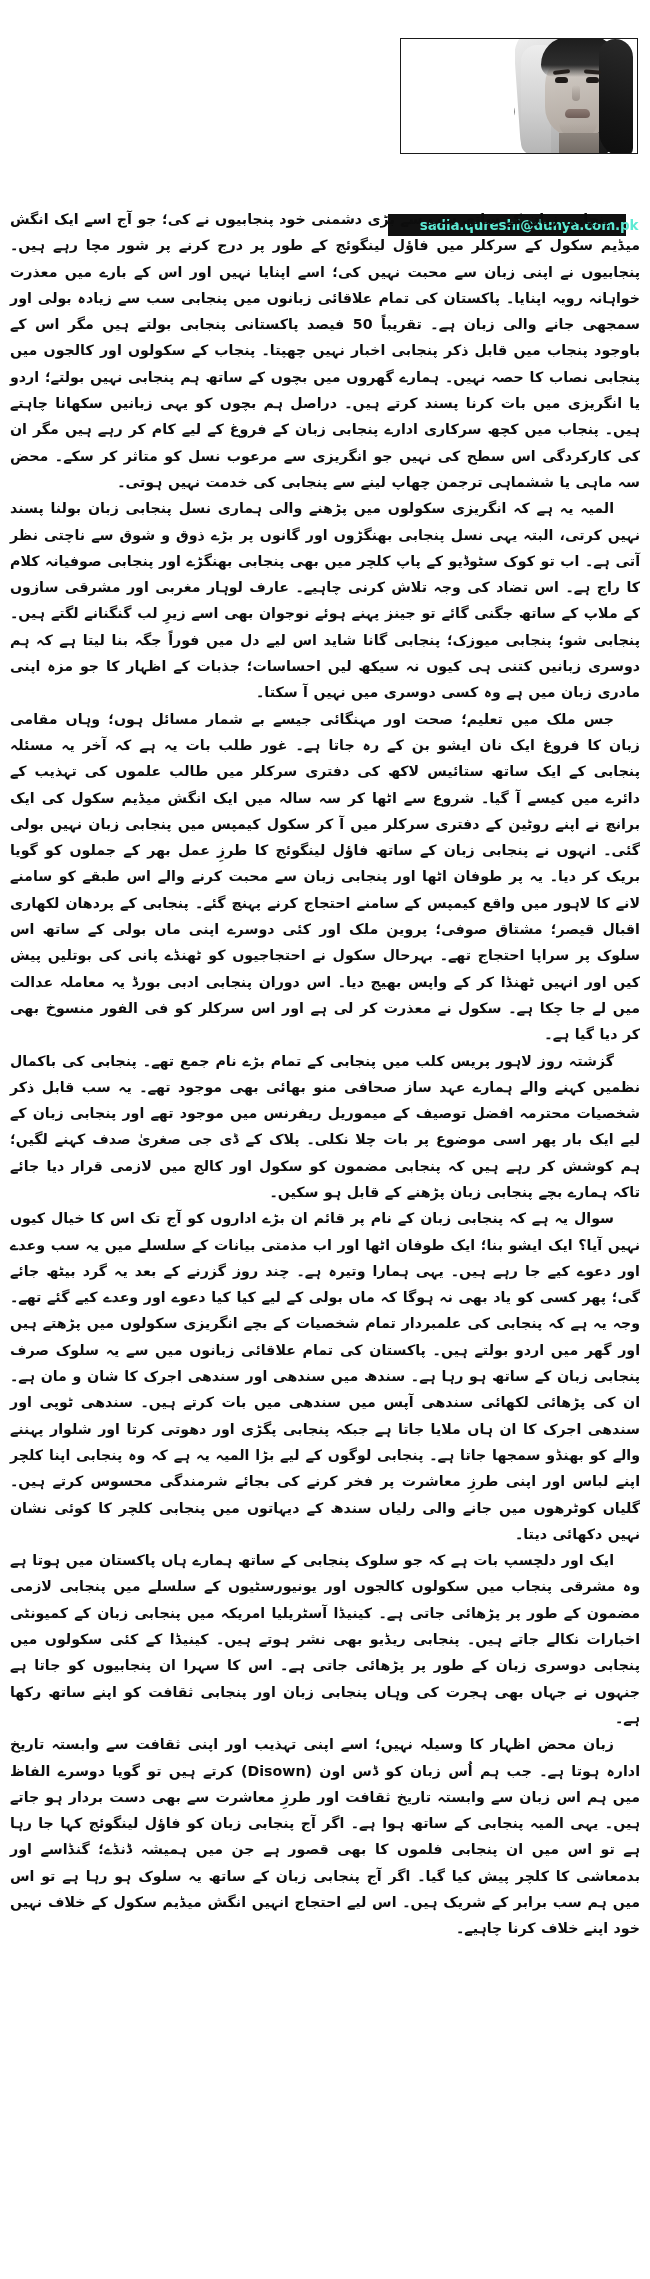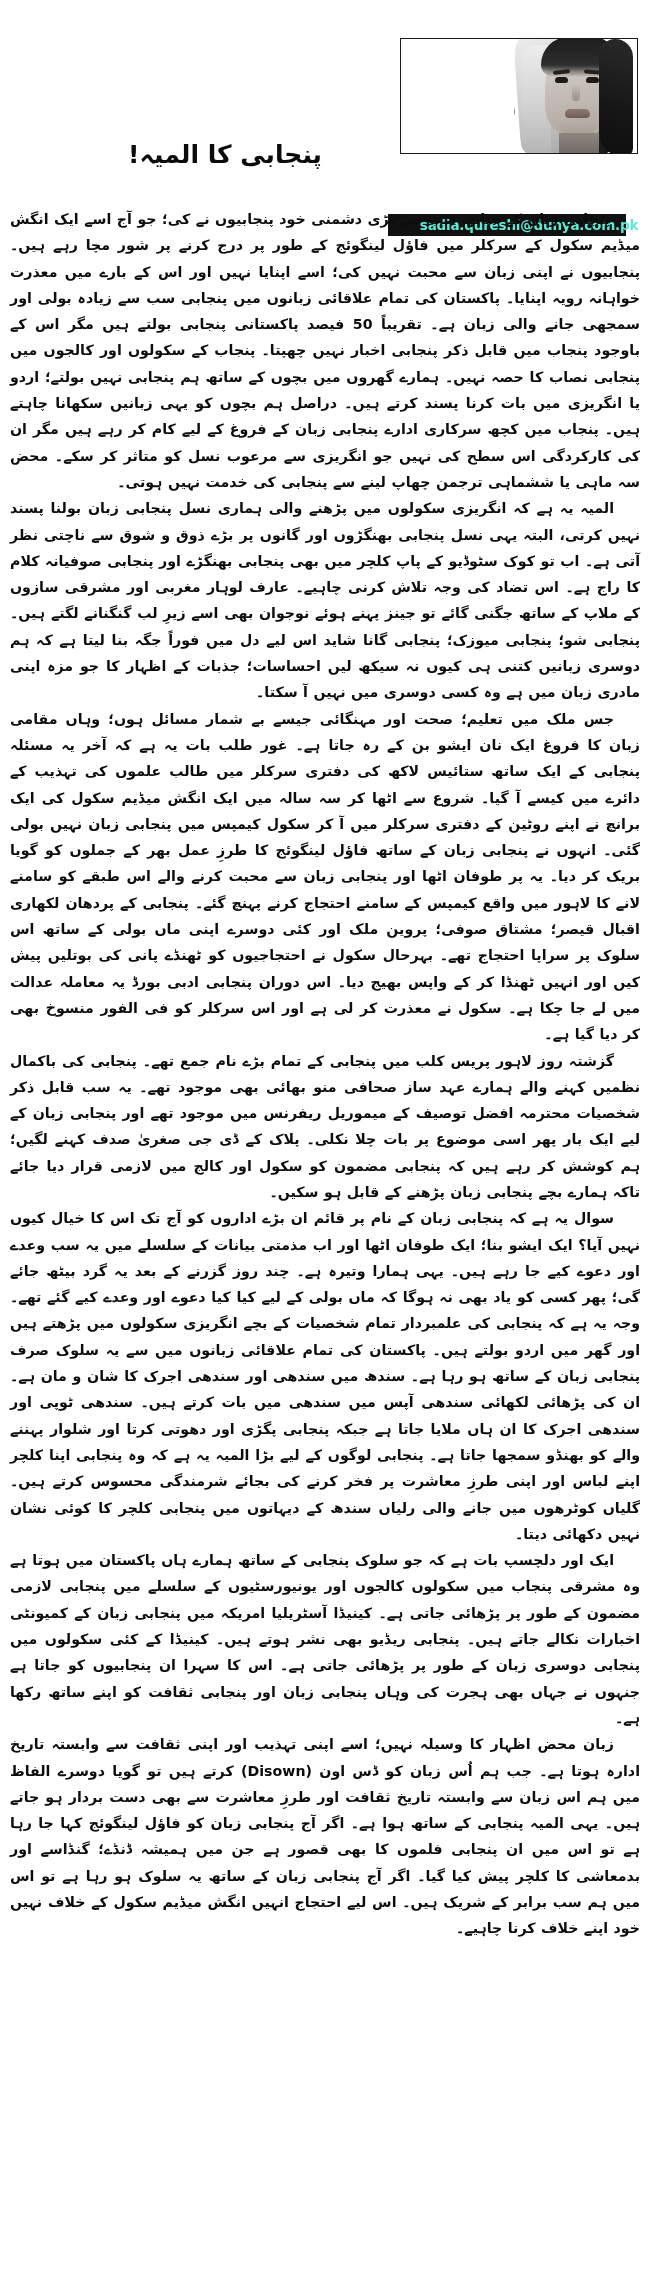--- a/index.html
+++ b/index.html
@@ -315,21 +315,20 @@
         <div class="p-neck"></div>
       </div>
 
     </div>
 
     <div class="email-bar">
       <span>sadia.qureshi@dunya.com.pk</span>
     </div>
   </div>
 
-  <div class="headline">پنجابی کا المیہ!</div>
 
   <div class="article-body">
     <p class="first">پنجابی زبان کے ساتھ سب سے بڑی دشمنی خود پنجابیوں نے کی؛ جو آج اسے ایک انگش میڈیم سکول کے سرکلر میں فاؤل لینگوئج کے طور پر درج کرنے پر شور مچا رہے ہیں۔ پنجابیوں نے اپنی زبان سے محبت نہیں کی؛ اسے اپنایا نہیں اور اس کے بارے میں معذرت خواہانہ رویہ اپنایا۔ پاکستان کی تمام علاقائی زبانوں میں پنجابی سب سے زیادہ بولی اور سمجھی جانے والی زبان ہے۔ تقریباً 50 فیصد پاکستانی پنجابی بولتے ہیں مگر اس کے باوجود پنجاب میں قابل ذکر پنجابی اخبار نہیں چھپتا۔ پنجاب کے سکولوں اور کالجوں میں پنجابی نصاب کا حصہ نہیں۔ ہمارے گھروں میں بچوں کے ساتھ ہم پنجابی نہیں بولتے؛ اردو یا انگریزی میں بات کرنا پسند کرتے ہیں۔ دراصل ہم بچوں کو یہی زبانیں سکھانا چاہتے ہیں۔ پنجاب میں کچھ سرکاری ادارے پنجابی زبان کے فروغ کے لیے کام کر رہے ہیں مگر ان کی کارکردگی اس سطح کی نہیں جو انگریزی سے مرعوب نسل کو متاثر کر سکے۔ محض سہ ماہی یا ششماہی ترجمن چھاپ لینے سے پنجابی کی خدمت نہیں ہوتی۔</p>
     <p>المیہ یہ ہے کہ انگریزی سکولوں میں پڑھنے والی ہماری نسل پنجابی زبان بولنا پسند نہیں کرتی، البتہ یہی نسل پنجابی بھنگڑوں اور گانوں پر بڑے ذوق و شوق سے ناچتی نظر آتی ہے۔ اب تو کوک سٹوڈیو کے پاپ کلچر میں بھی پنجابی بھنگڑے اور پنجابی صوفیانہ کلام کا راج ہے۔ اس تضاد کی وجہ تلاش کرنی چاہیے۔ عارف لوہار مغربی اور مشرقی سازوں کے ملاپ کے ساتھ جگنی گائے تو جینز پہنے ہوئے نوجوان بھی اسے زیرِ لب گنگنانے لگتے ہیں۔ پنجابی شو؛ پنجابی میوزک؛ پنجابی گانا شاید اس لیے دل میں فوراً جگہ بنا لیتا ہے کہ ہم دوسری زبانیں کتنی ہی کیوں نہ سیکھ لیں احساسات؛ جذبات کے اظہار کا جو مزہ اپنی مادری زبان میں ہے وہ کسی دوسری میں نہیں آ سکتا۔</p>
     <p>جس ملک میں تعلیم؛ صحت اور مہنگائی جیسے بے شمار مسائل ہوں؛ وہاں مقامی زبان کا فروغ ایک نان ایشو بن کے رہ جاتا ہے۔ غور طلب بات یہ ہے کہ آخر یہ مسئلہ پنجابی کے ایک ساتھ ستائیس لاکھ کی دفتری سرکلر میں طالب علموں کی تہذیب کے دائرے میں کیسے آ گیا۔ شروع سے اٹھا کر سہ سالہ میں ایک انگش میڈیم سکول کی ایک برانچ نے اپنے روٹین کے دفتری سرکلر میں آ کر سکول کیمپس میں پنجابی زبان نہیں بولی گئی۔ انہوں نے پنجابی زبان کے ساتھ فاؤل لینگوئج کا طرزِ عمل بھر کے جملوں کو گویا بریک کر دیا۔ یہ پر طوفان اٹھا اور پنجابی زبان سے محبت کرنے والے اس طبقے کو سامنے لانے کا لاہور میں واقع کیمپس کے سامنے احتجاج کرنے پہنچ گئے۔ پنجابی کے پردھان لکھاری اقبال قیصر؛ مشتاق صوفی؛ پروین ملک اور کئی دوسرے اپنی ماں بولی کے ساتھ اس سلوک پر سراپا احتجاج تھے۔ بہرحال سکول نے احتجاجیوں کو ٹھنڈے پانی کی بوتلیں پیش کیں اور انہیں ٹھنڈا کر کے واپس بھیج دیا۔ اس دوران پنجابی ادبی بورڈ یہ معاملہ عدالت میں لے جا چکا ہے۔ سکول نے معذرت کر لی ہے اور اس سرکلر کو فی الفور منسوخ بھی کر دیا گیا ہے۔</p>
     <p>گزشتہ روز لاہور پریس کلب میں پنجابی کے تمام بڑے نام جمع تھے۔ پنجابی کی باکمال نظمیں کہنے والے ہمارے عہد ساز صحافی منو بھائی بھی موجود تھے۔ یہ سب قابل ذکر شخصیات محترمہ افضل توصیف کے میموریل ریفرنس میں موجود تھے اور پنجابی زبان کے لیے ایک بار پھر اسی موضوع پر بات چلا نکلی۔ پلاک کے ڈی جی صغریٰ صدف کہنے لگیں؛ ہم کوشش کر رہے ہیں کہ پنجابی مضمون کو سکول اور کالج میں لازمی قرار دیا جائے تاکہ ہمارے بچے پنجابی زبان پڑھنے کے قابل ہو سکیں۔</p>
     <p>سوال یہ ہے کہ پنجابی زبان کے نام پر قائم ان بڑے اداروں کو آج تک اس کا خیال کیوں نہیں آیا؟ ایک ایشو بنا؛ ایک طوفان اٹھا اور اب مذمتی بیانات کے سلسلے میں یہ سب وعدے اور دعوے کیے جا رہے ہیں۔ یہی ہمارا وتیرہ ہے۔ چند روز گزرنے کے بعد یہ گرد بیٹھ جائے گی؛ پھر کسی کو یاد بھی نہ ہوگا کہ ماں بولی کے لیے کیا کیا دعوے اور وعدے کیے گئے تھے۔ وجہ یہ ہے کہ پنجابی کی علمبردار تمام شخصیات کے بچے انگریزی سکولوں میں پڑھتے ہیں اور گھر میں اردو بولتے ہیں۔ پاکستان کی تمام علاقائی زبانوں میں سے یہ سلوک صرف پنجابی زبان کے ساتھ ہو رہا ہے۔ سندھ میں سندھی اور سندھی اجرک کا شان و مان ہے۔ ان کی پڑھائی لکھائی سندھی آپس میں سندھی میں بات کرتے ہیں۔ سندھی ٹوپی اور سندھی اجرک کا ان ہاں ملایا جاتا ہے جبکہ پنجابی پگڑی اور دھوتی کرتا اور شلوار پہننے والے کو بھنڈو سمجھا جاتا ہے۔ پنجابی لوگوں کے لیے بڑا المیہ یہ ہے کہ وہ پنجابی اپنا کلچر اپنے لباس اور اپنی طرزِ معاشرت پر فخر کرنے کی بجائے شرمندگی محسوس کرتے ہیں۔ گلیاں کوٹرھوں میں جانے والی رلیاں سندھ کے دیہاتوں میں پنجابی کلچر کا کوئی نشان نہیں دکھائی دیتا۔</p>
     <p>ایک اور دلچسپ بات ہے کہ جو سلوک پنجابی کے ساتھ ہمارے ہاں پاکستان میں ہوتا ہے وہ مشرقی پنجاب میں سکولوں کالجوں اور یونیورسٹیوں کے سلسلے میں پنجابی لازمی مضمون کے طور پر پڑھائی جاتی ہے۔ کینیڈا آسٹریلیا امریکہ میں پنجابی زبان کے کمیونٹی اخبارات نکالے جاتے ہیں۔ پنجابی ریڈیو بھی نشر ہوتے ہیں۔ کینیڈا کے کئی سکولوں میں پنجابی دوسری زبان کے طور پر پڑھائی جاتی ہے۔ اس کا سہرا ان پنجابیوں کو جاتا ہے جنہوں نے جہاں بھی ہجرت کی وہاں پنجابی زبان اور پنجابی ثقافت کو اپنے ساتھ رکھا ہے۔</p>
     <p>زبان محض اظہار کا وسیلہ نہیں؛ اسے اپنی تہذیب اور اپنی ثقافت سے وابستہ تاریخ ادارہ ہوتا ہے۔ جب ہم اُس زبان کو ڈس اون (Disown) کرتے ہیں تو گویا دوسرے الفاظ میں ہم اس زبان سے وابستہ تاریخ ثقافت اور طرزِ معاشرت سے بھی دست بردار ہو جاتے ہیں۔ یہی المیہ پنجابی کے ساتھ ہوا ہے۔ اگر آج پنجابی زبان کو فاؤل لینگوئج کہا جا رہا ہے تو اس میں ان پنجابی فلموں کا بھی قصور ہے جن میں ہمیشہ ڈنڈے؛ گنڈاسے اور بدمعاشی کا کلچر پیش کیا گیا۔ اگر آج پنجابی زبان کے ساتھ یہ سلوک ہو رہا ہے تو اس میں ہم سب برابر کے شریک ہیں۔ اس لیے احتجاج انہیں انگش میڈیم سکول کے خلاف نہیں خود اپنے خلاف کرنا چاہیے۔</p>
   </div>

